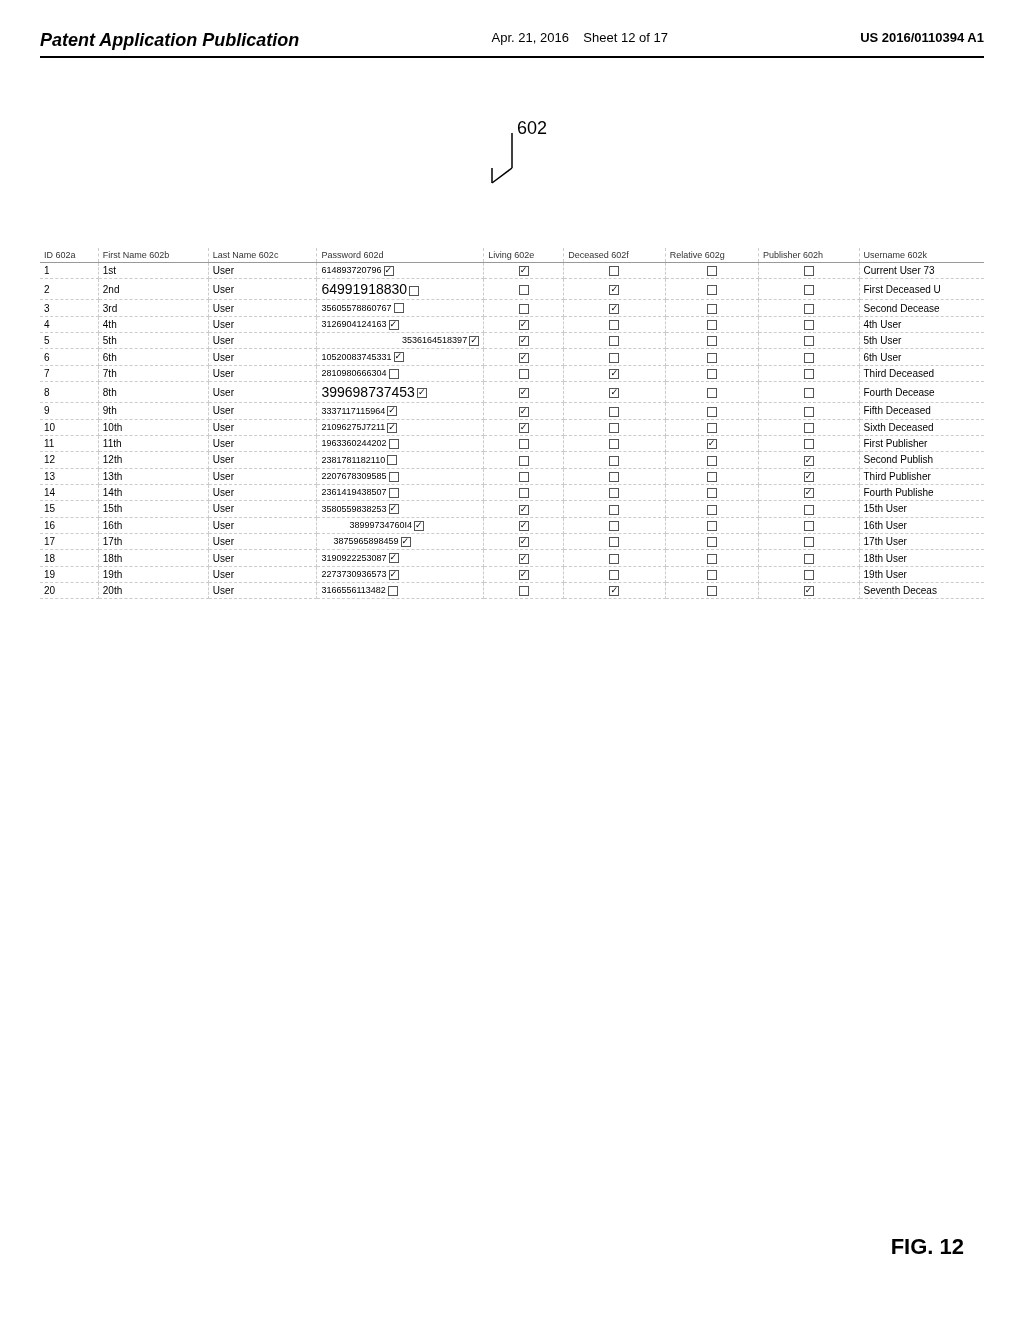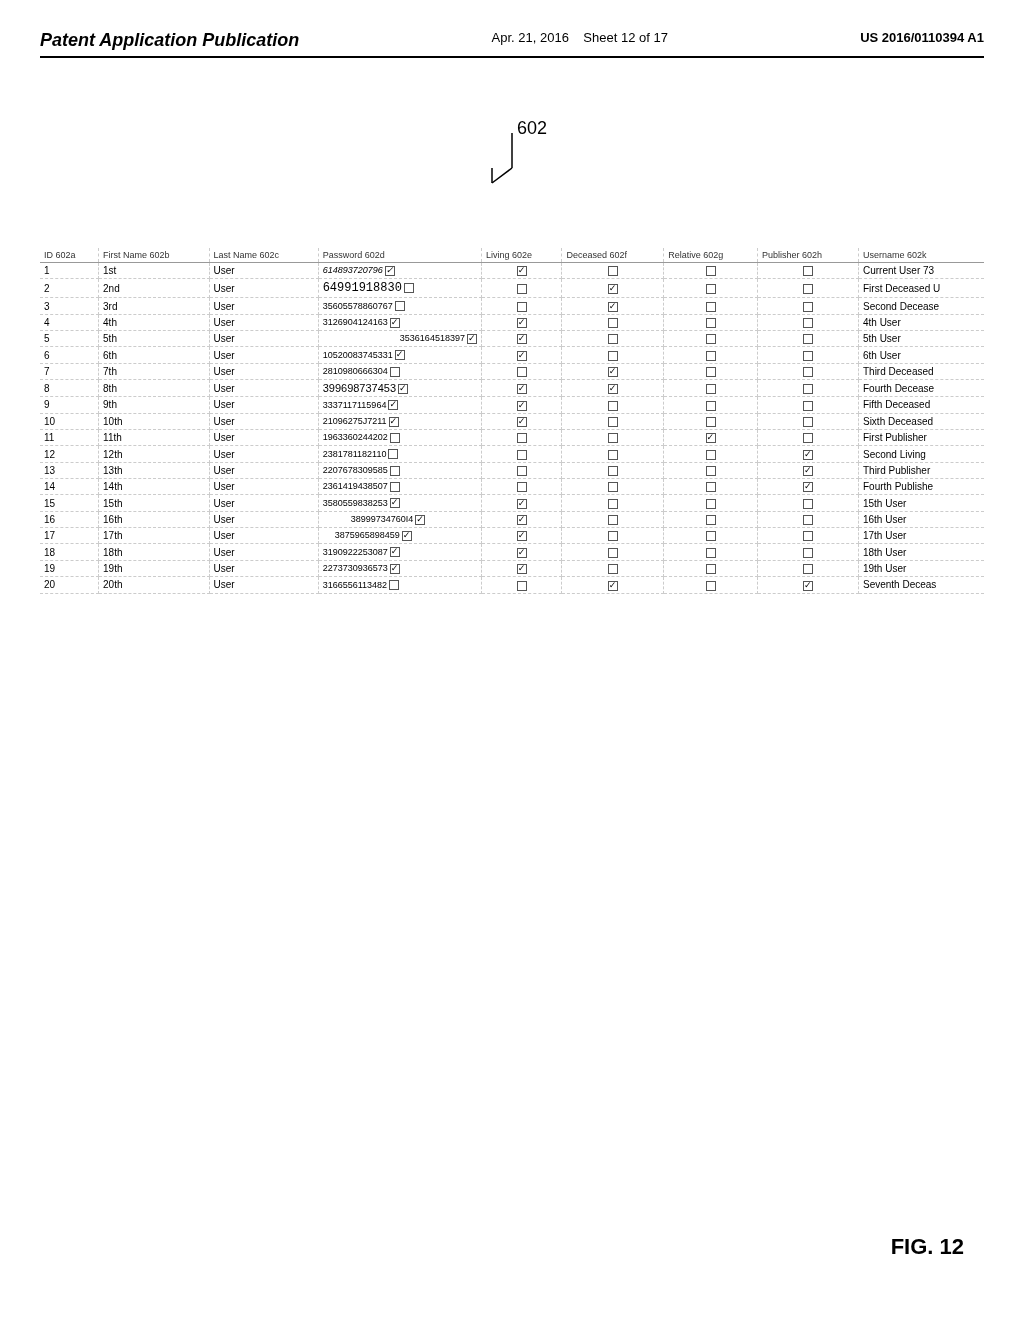--- a/index.html
+++ b/index.html
@@ -165,32 +165,32 @@
           <th>Relative 602g</th>
           <th>Publisher 602h</th>
           <th>Username 602k</th>
         </tr>
       </thead>
       <tbody id="table-body">
       <tr>
             <td>1</td>
             <td>1st</td>
             <td>User</td>
-            <td style="font-size: 9px; font-style: italic;"><span>614893720796</span><span class="checkbox checked" style="margin-left: 2px;"></span></td>
+            <td style="font-size: 9px;"><span>614893720796</span><span class="checkbox checked" style="margin-left: 2px;"></span></td>
             <td style="text-align: center;"><span class="checkbox checked"></span></td>
             <td style="text-align: center;"><span class="checkbox"></span></td>
             <td style="text-align: center;"><span class="checkbox"></span></td>
             <td style="text-align: center;"><span class="checkbox"></span></td>
             <td>Current User 73</td>
           </tr>
           <tr>
             <td>2</td>
             <td>2nd</td>
             <td>User</td>
-            <td style="font-size: 12px; font-family: Liberation Mono, monospace;"><span>64991918830</span><span class="checkbox" style="margin-left: 2px;"></span></td>
+            <td style="font-size: 14px;"><span>64991918830</span><span class="checkbox" style="margin-left: 2px;"></span></td>
             <td style="text-align: center;"><span class="checkbox"></span></td>
             <td style="text-align: center;"><span class="checkbox checked"></span></td>
             <td style="text-align: center;"><span class="checkbox"></span></td>
             <td style="text-align: center;"><span class="checkbox"></span></td>
             <td>First Deceased U</td>
           </tr>
           <tr>
             <td>3</td>
             <td>3rd</td>
             <td>User</td>
@@ -242,21 +242,21 @@
             <td style="text-align: center;"><span class="checkbox"></span></td>
             <td style="text-align: center;"><span class="checkbox checked"></span></td>
             <td style="text-align: center;"><span class="checkbox"></span></td>
             <td style="text-align: center;"><span class="checkbox"></span></td>
             <td>Third Deceased</td>
           </tr>
           <tr>
             <td>8</td>
             <td>8th</td>
             <td>User</td>
-            <td style="font-size: 11px;"><span>399698737453</span><span class="checkbox checked" style="margin-left: 2px;"></span></td>
+            <td style="font-size: 14px;"><span>399698737453</span><span class="checkbox checked" style="margin-left: 2px;"></span></td>
             <td style="text-align: center;"><span class="checkbox checked"></span></td>
             <td style="text-align: center;"><span class="checkbox checked"></span></td>
             <td style="text-align: center;"><span class="checkbox"></span></td>
             <td style="text-align: center;"><span class="checkbox"></span></td>
             <td>Fourth Decease</td>
           </tr>
           <tr>
             <td>9</td>
             <td>9th</td>
             <td>User</td>
@@ -291,21 +291,21 @@
           </tr>
           <tr>
             <td>12</td>
             <td>12th</td>
             <td>User</td>
             <td style="font-size: 9px; margin-left: 9px;"><span>2381781182110</span><span class="checkbox" style="margin-left: 2px;"></span></td>
             <td style="text-align: center;"><span class="checkbox"></span></td>
             <td style="text-align: center;"><span class="checkbox"></span></td>
             <td style="text-align: center;"><span class="checkbox"></span></td>
             <td style="text-align: center;"><span class="checkbox checked"></span></td>
-            <td>Second Living</td>
+            <td>Second Publish</td>
           </tr>
           <tr>
             <td>13</td>
             <td>13th</td>
             <td>User</td>
             <td style="font-size: 9px;"><span>2207678309585</span><span class="checkbox" style="margin-left: 2px;"></span></td>
             <td style="text-align: center;"><span class="checkbox"></span></td>
             <td style="text-align: center;"><span class="checkbox"></span></td>
             <td style="text-align: center;"><span class="checkbox"></span></td>
             <td style="text-align: center;"><span class="checkbox checked"></span></td>

